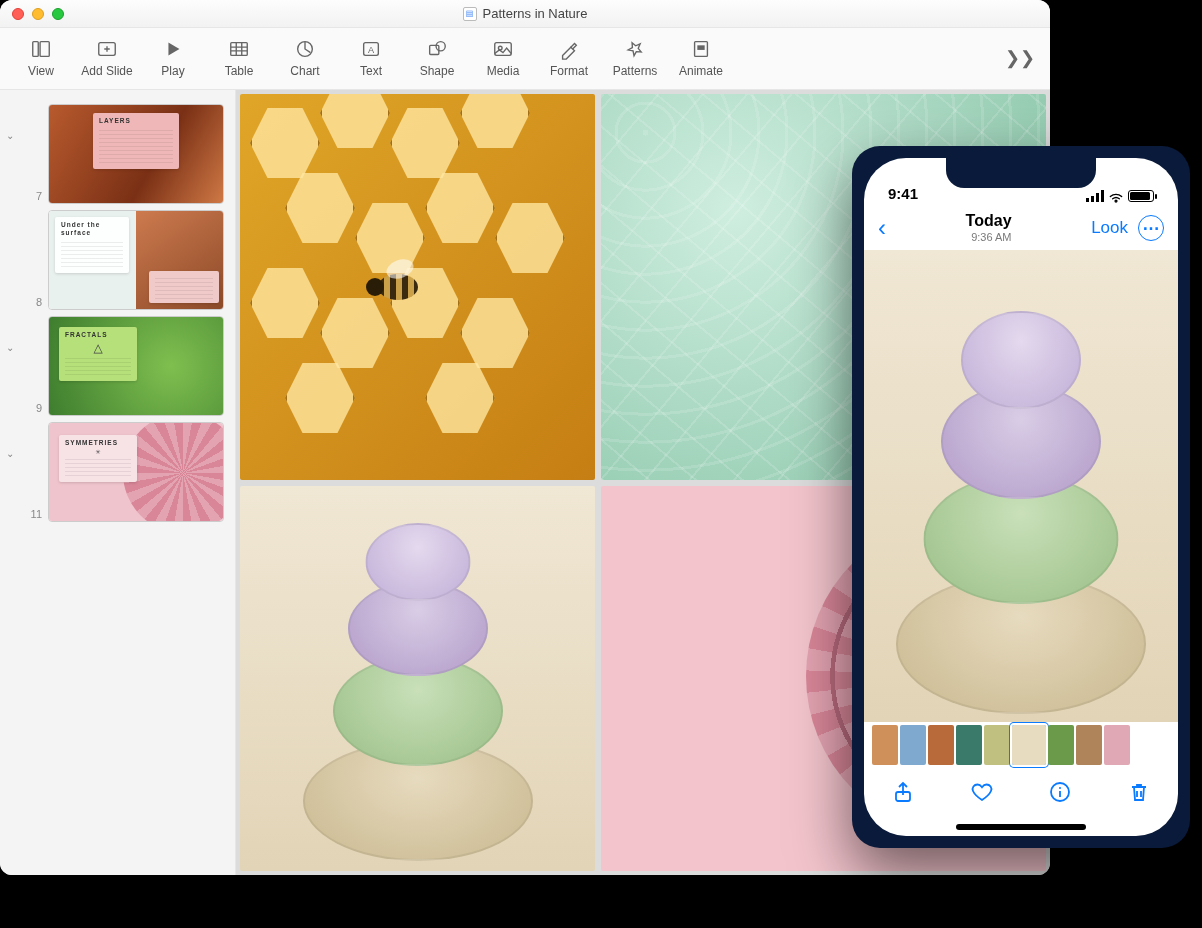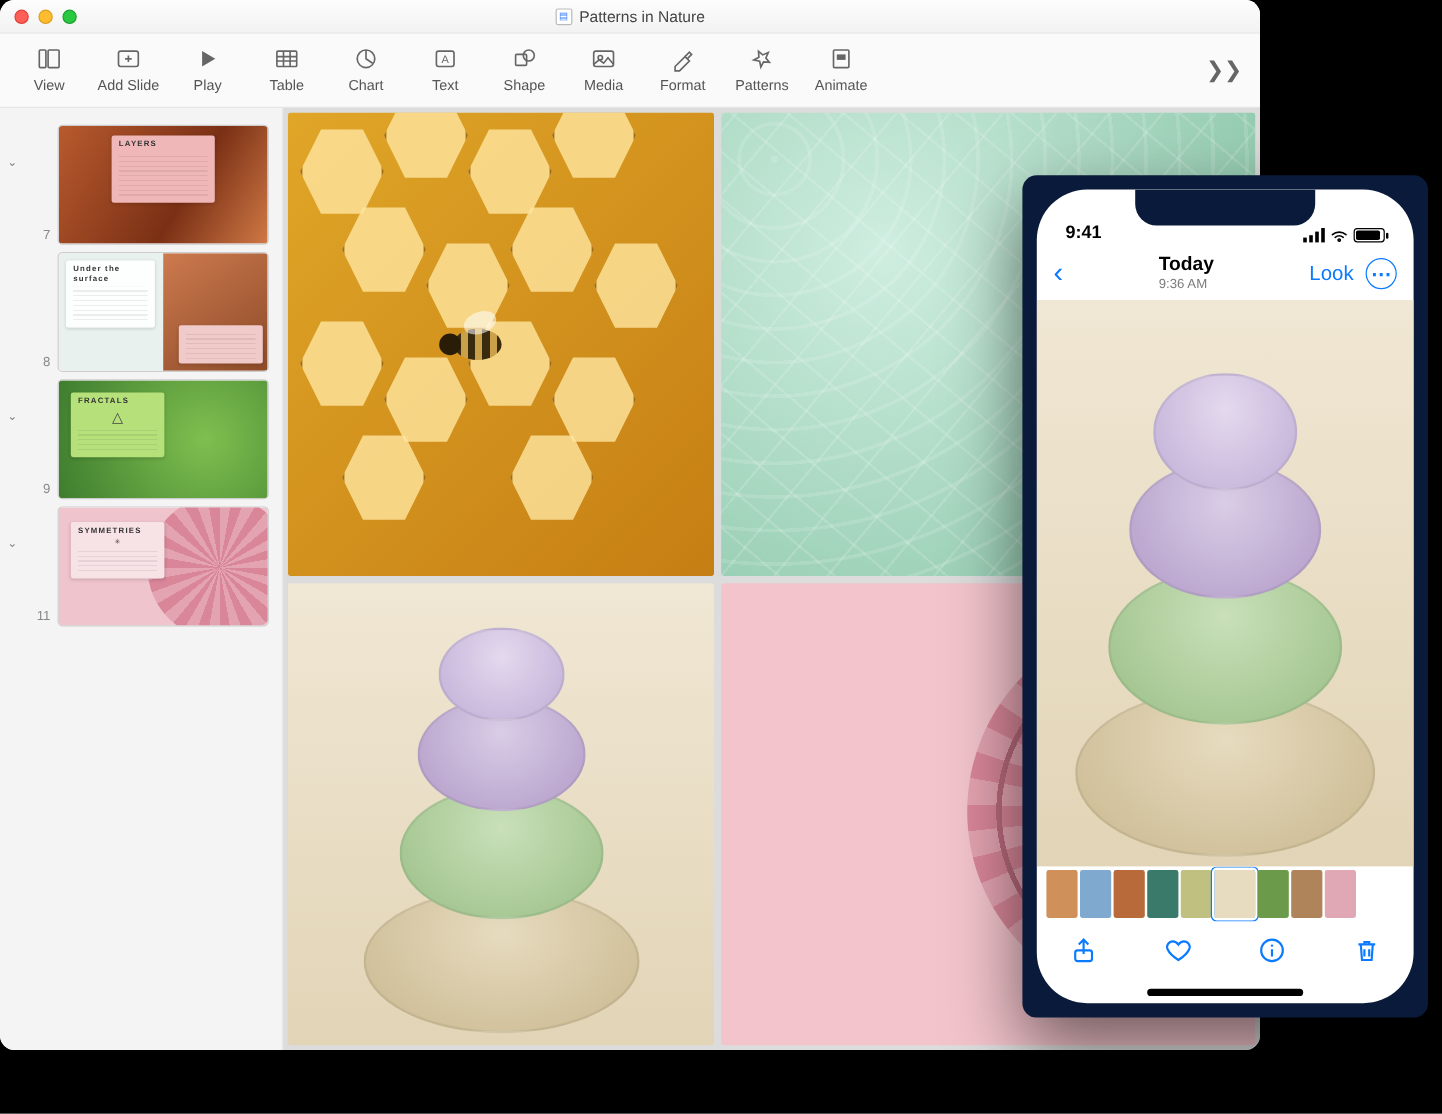--- a/index.html
+++ b/index.html
@@ -124,21 +124,21 @@
   
   .shell { position:absolute; right:-80px; top:30px; width:320px; height:320px; border-radius:50%;
     background:repeating-conic-gradient(#e3a3b1 0 8deg,#d88698 8deg 16deg);}
 
   
   .iphone {
     position:absolute;
     left: 852px; top: 146px;
     width: 338px; height: 702px;
     background:#0a1a3a;
-    border-radius: 12px;
+    border-radius: 28px;
     box-shadow: 0 25px 60px rgba(0,0,0,.55);
     padding: 12px;
   }
   .iphone .screen {
     width:100%; height:100%;
     background:#fff;
     border-radius:42px;
     overflow:hidden;
     display:flex; flex-direction:column;
     position:relative;
@@ -163,21 +163,21 @@
   .wifi svg{width:16px;height:12px;}
   .batt { width:26px; height:12px; border:1.5px solid #000; border-radius:3px; position:relative;}
   .batt::after{content:"";position:absolute;right:-4px;top:3px;width:2px;height:5px;background:#000;border-radius:1px;}
   .batt::before{content:"";position:absolute;left:1px;top:1px;bottom:1px;width:20px;background:#000;border-radius:1.5px;}
 
   .photos-header {
     height:44px; display:flex; align-items:center; justify-content:space-between;
     padding:0 14px; font-size:17px;
   }
   .photos-header .back { color:#0a7aff; font-size:24px; line-height:1; cursor:pointer;}
-  .photos-header .center { text-align:left; line-height:1.15;}
+  .photos-header .center { text-align:right; line-height:1.15;}
   .photos-header .center .t1{font-weight:600; font-size:16px;}
   .photos-header .center .t2{font-size:11px; color:#7a7a7a;}
   .photos-header .right { display:flex; align-items:center; gap:10px;}
   .photos-header .edit { color:#0a7aff; font-size:17px; cursor:pointer;}
   .photos-header .more { width:26px; height:26px; border:1.8px solid #0a7aff; border-radius:50%;
     color:#0a7aff; display:flex; align-items:center; justify-content:center; cursor:pointer; font-weight:700;}
 
   .phone-photo {
     flex:1; background:linear-gradient(#f0e7d4,#e2d4b6);
     position:relative; overflow:hidden;

